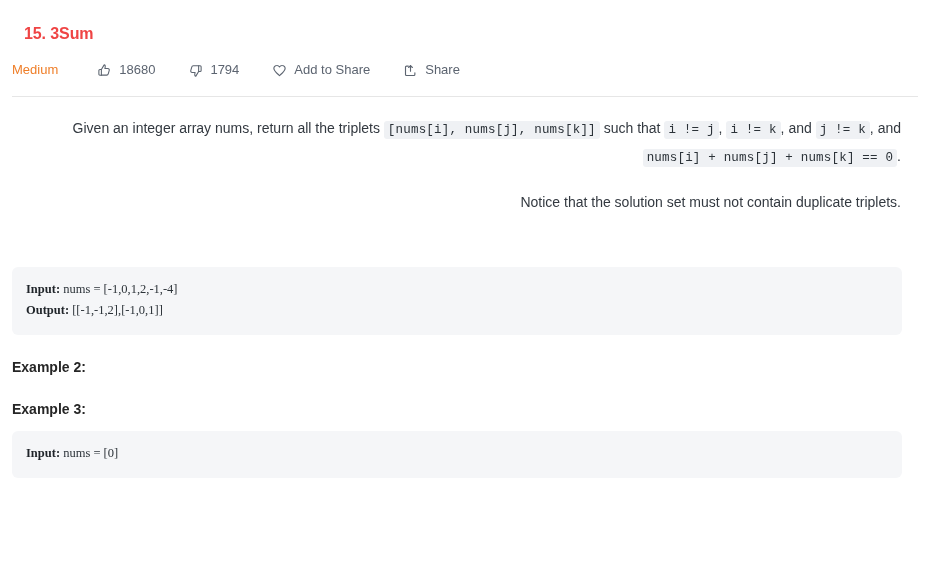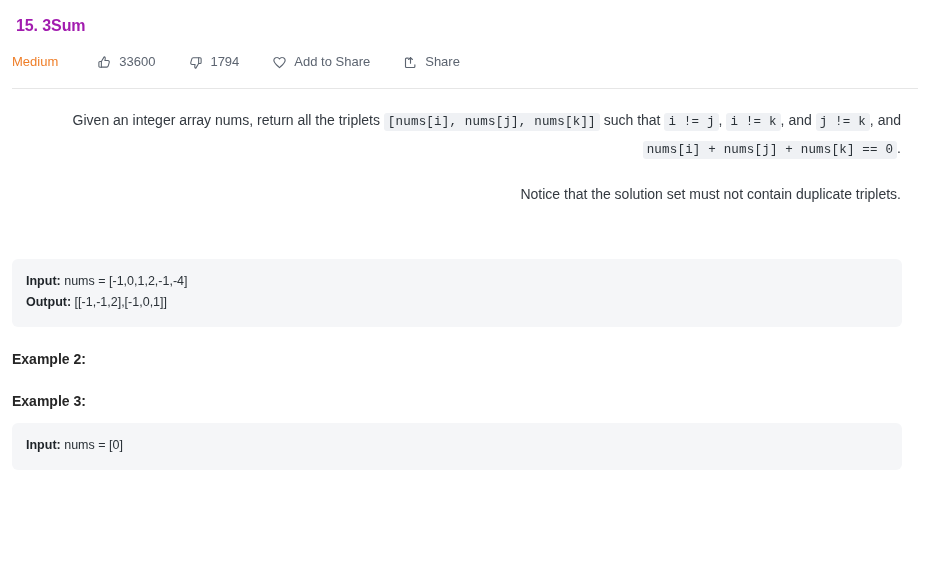--- a/index.html
+++ b/index.html
@@ -20,23 +20,23 @@
     width: 932px;
     height: 566px;
     box-sizing: border-box;
     padding: 0 12px;
   }
 
   
   .problem-title {
     font-size: 16px;
     font-weight: bold;
-    color: #a21caf;
+    color: #ef4444;
     letter-spacing: -0.1px;
-    margin: 4px;
+    margin: 12px;
     padding-top: 12px;
     line-height: 20px;
   }
 
   
   .action-bar {
     display: flex;
     align-items: center;
     height: 26px;
     margin-top: 13px;
@@ -113,21 +113,21 @@
     font-weight: bold;
     color: #262626;
     line-height: 20px;
     margin: 0;
   }
   .example-pre {
     margin: 12px 0 0 0;
     background: #F5F6F8;
     border-radius: 6px;
     padding: 12px 14px 14px 14px;
-    font-family: Liberation Sans, sans-serif;
+    font-family: Liberation Serif, serif;
     font-size: 12.5px;
     line-height: 21px;
     color: #2B3238;
     white-space: pre;
     overflow: hidden;
     width: 890px;
     box-sizing: border-box;
   }
   .example-pre .lbl { font-weight: bold; color: #1F2429; }
 
@@ -146,21 +146,21 @@
 
     <span class="difficulty" style="color: rgb(239, 126, 40);">Medium</span>
 
     <span class="action-item">
       <span class="ico">
         <svg viewBox="0 0 24 24" fill="none" stroke="#5C6470" stroke-width="1.7" stroke-linecap="round" stroke-linejoin="round">
           <path d="M7 10.5v9H4.6A1.6 1.6 0 0 1 3 17.9v-5.8a1.6 1.6 0 0 1 1.6-1.6H7z"></path>
           <path d="M7 10.5l4.2-7.1a.9.9 0 0 1 1.6.1c.4.9.5 2 .3 3l-.5 2.4h4.9a2.2 2.2 0 0 1 2.1 2.8l-1.6 5.8a2.6 2.6 0 0 1-2.5 1.9H7"></path>
         </svg>
       </span>
-      <span class="action-count">33600</span>
+      <span class="action-count">18680</span>
     </span>
 
     <span class="action-item">
       <span class="ico">
         <svg viewBox="0 0 24 24" fill="none" stroke="#5C6470" stroke-width="1.7" stroke-linecap="round" stroke-linejoin="round">
           <path d="M17 13.5v-9h2.4A1.6 1.6 0 0 1 21 6.1v5.8a1.6 1.6 0 0 1-1.6 1.6H17z"></path>
           <path d="M17 13.5l-4.2 7.1a.9.9 0 0 1-1.6-.1c-.4-.9-.5-2-.3-3l.5-2.4H6.5a2.2 2.2 0 0 1-2.1-2.8l1.6-5.8A2.6 2.6 0 0 1 8.5 4.5H17"></path>
         </svg>
       </span>
       <span class="action-count">1794</span>

